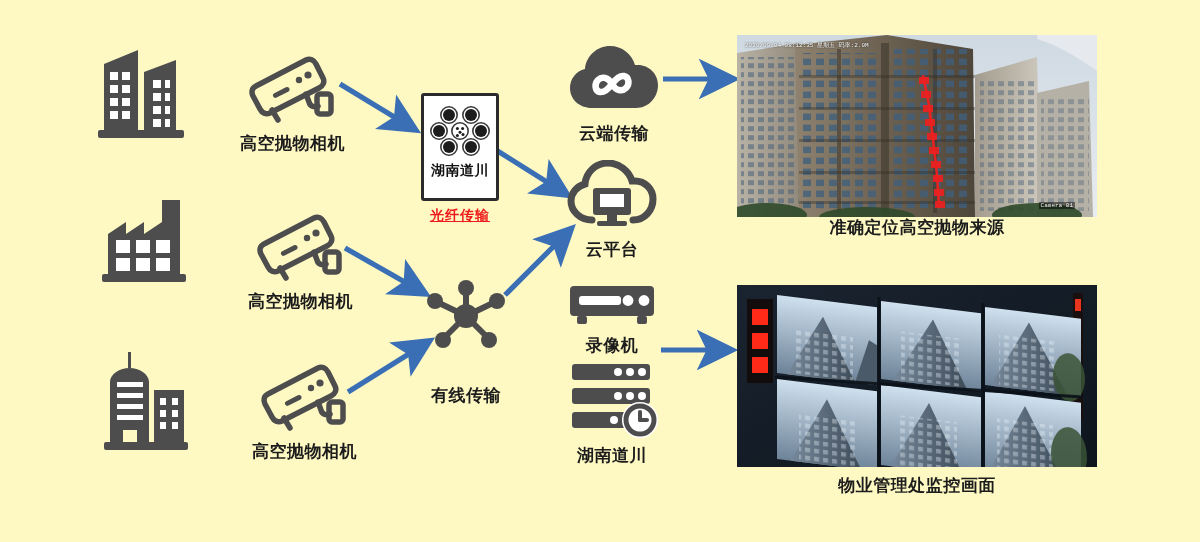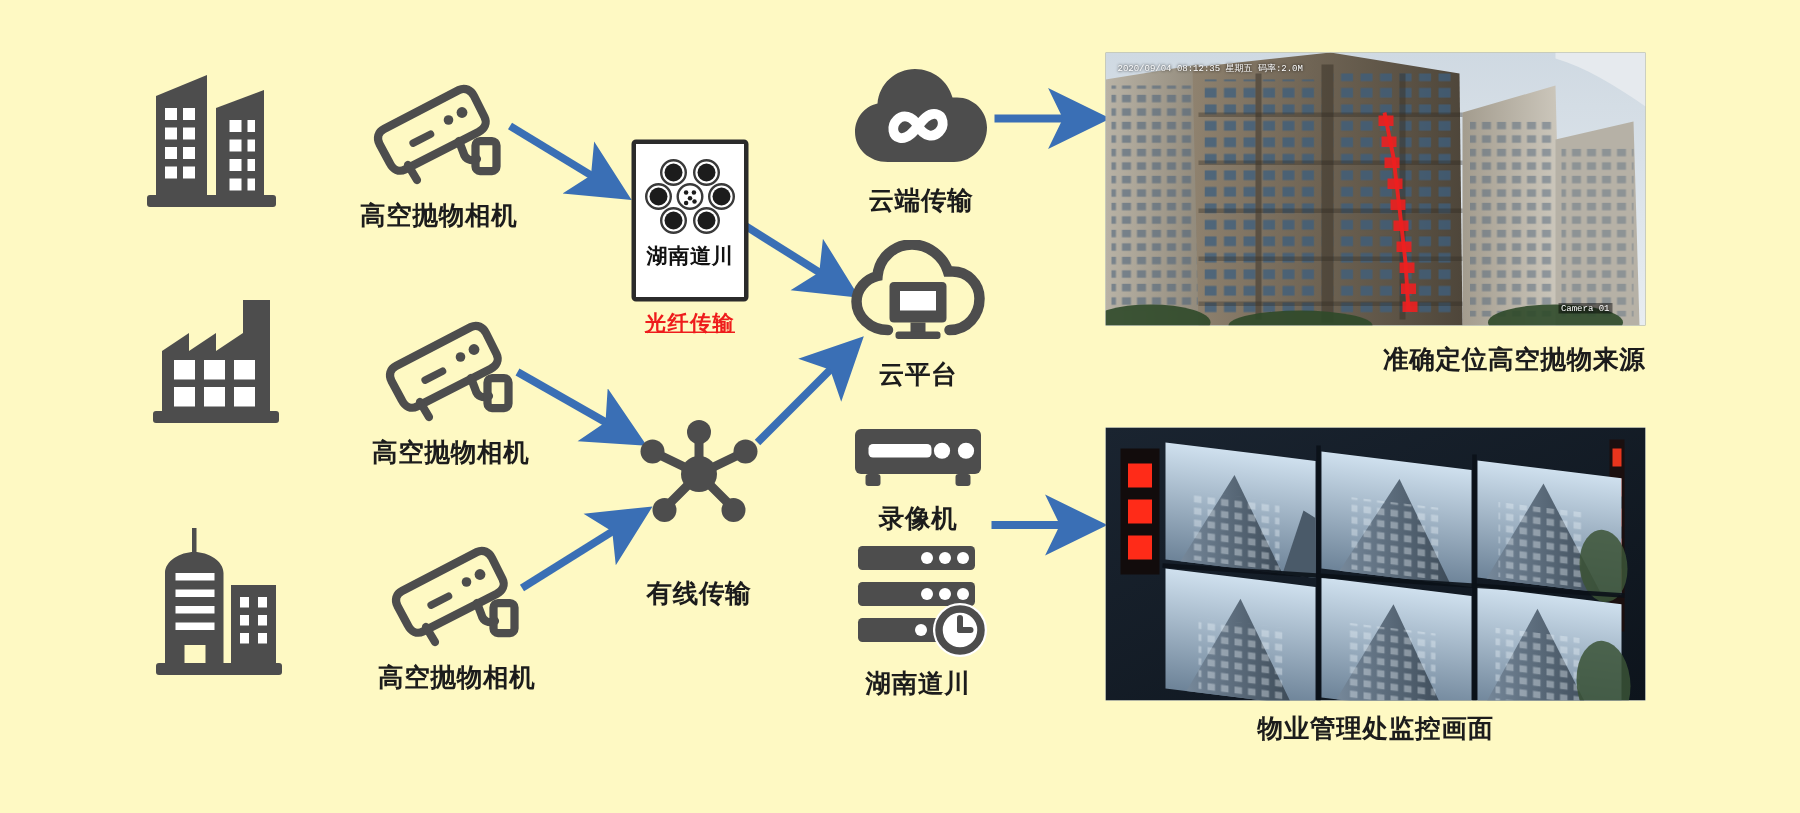--- a/index.html
+++ b/index.html
@@ -432,21 +432,21 @@
       <g fill="#2f4a2a" opacity="0.9">
         <ellipse cx="30" cy="180" rx="40" ry="12"></ellipse>
         <ellipse cx="130" cy="182" rx="48" ry="10"></ellipse>
         <ellipse cx="300" cy="180" rx="45" ry="12"></ellipse>
       </g>
     </svg>
     <div class="osd osd-top">2020/09/04 08:12:35  星期五   码率:2.0M</div>
     <div class="osd osd-cam">Camera 01</div>
   </div>
 
-  <div class="photo-caption" style="left:737px; top:228px;text-align:right;">准确定位高空抛物来源</div>
+  <div class="photo-caption" style="left:737px; top:216px;">准确定位高空抛物来源</div>
 
   <div class="photo" style="left:737px; top:285px; width:360px; height:182px;">
     <svg width="360" height="182" viewBox="0 0 360 182">
       <defs>
         <linearGradient id="wallBg" x1="0" y1="0" x2="1" y2="1">
           <stop offset="0%" stop-color="#1a2430"></stop>
             <stop offset="100%" stop-color="#0d141c"></stop>
         </linearGradient>
         <linearGradient id="scr" x1="0" y1="0" x2="0" y2="1">
           <stop offset="0%" stop-color="#cfe0ee"></stop>

